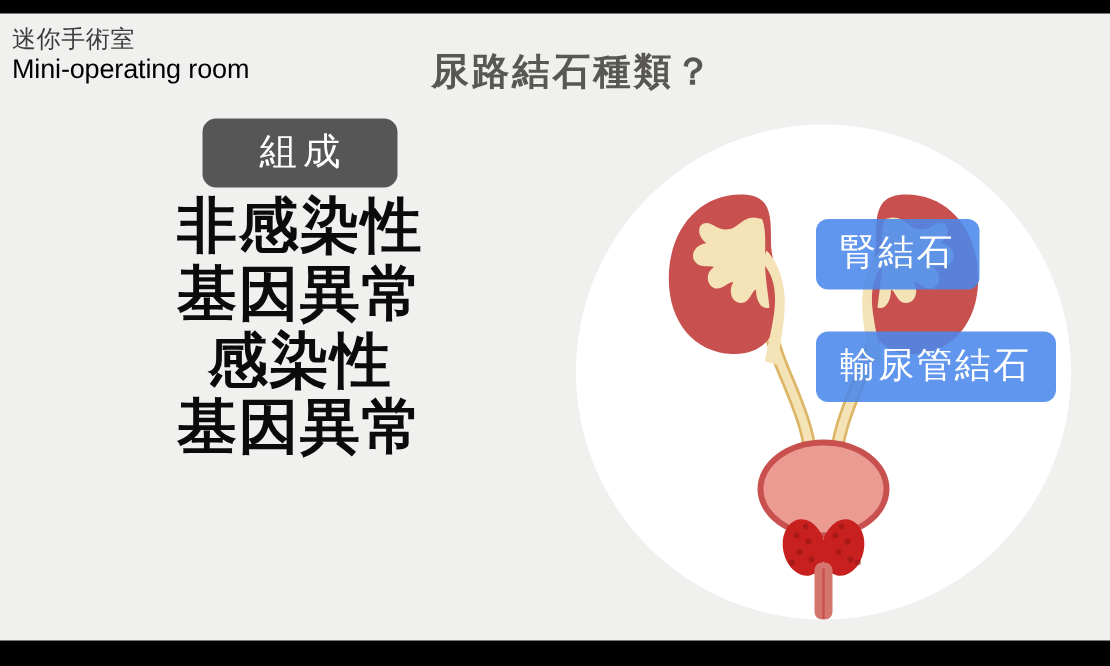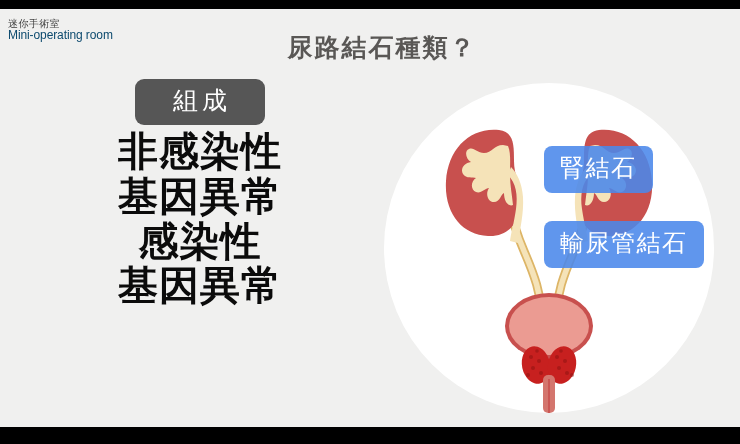--- a/index.html
+++ b/index.html
@@ -51,27 +51,27 @@
   #logo-mark {
     position: relative;
     width: 38px;
     height: 38px;
   }
   #logo-text {
     line-height: 1.12;
     padding-top: 1px;
   }
   #logo-cn {
-    font-size: 10px;
+    font-size: 16px;
     color: #3d3d3d;
     letter-spacing: 0.4px;
   }
   #logo-en {
-    font-size: 12px;
-    color: #0c4a6e;
+    font-size: 18px;
+    color: #000000;
     letter-spacing: -0.1px;
   }
 
   
   #title {
     position: absolute;
     top: 22px;
     left: 0;
     width: 740px;
     text-align: center;

